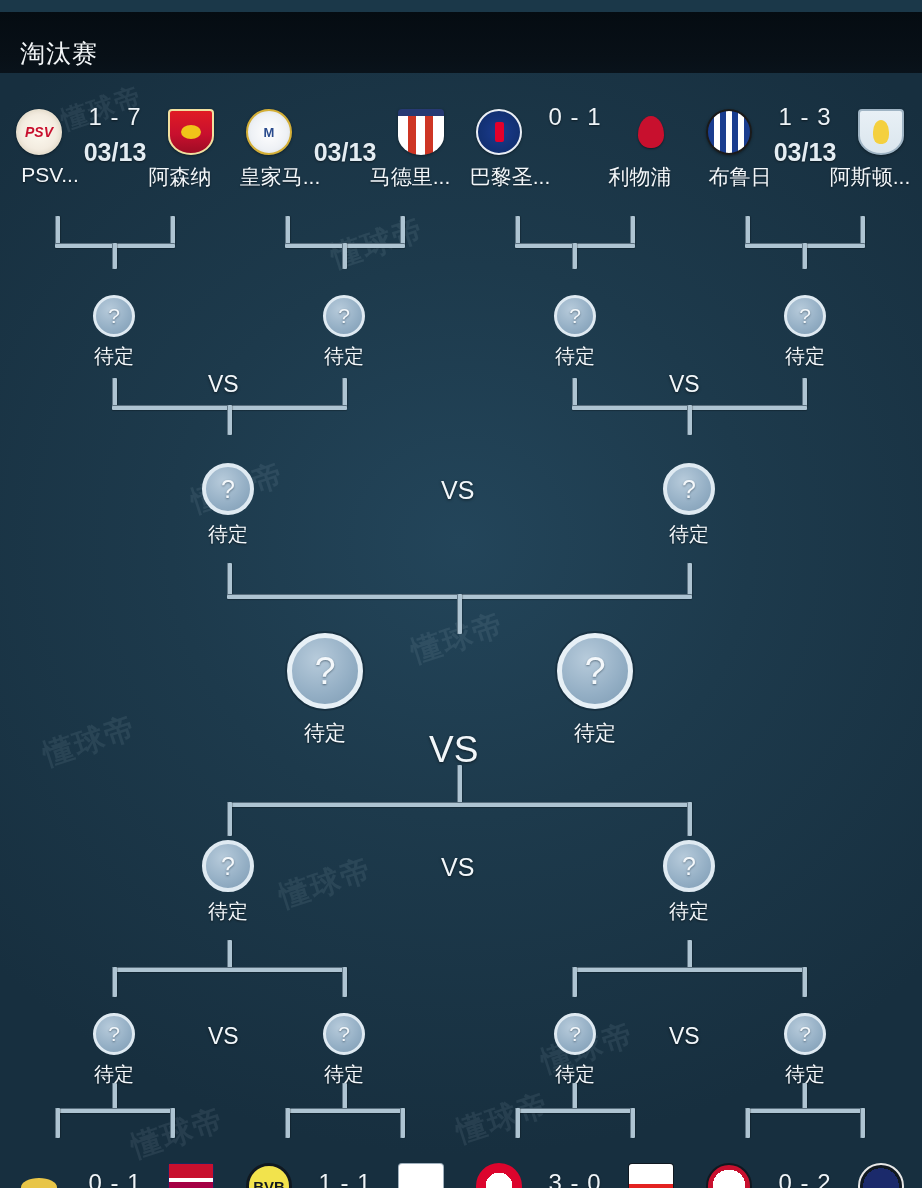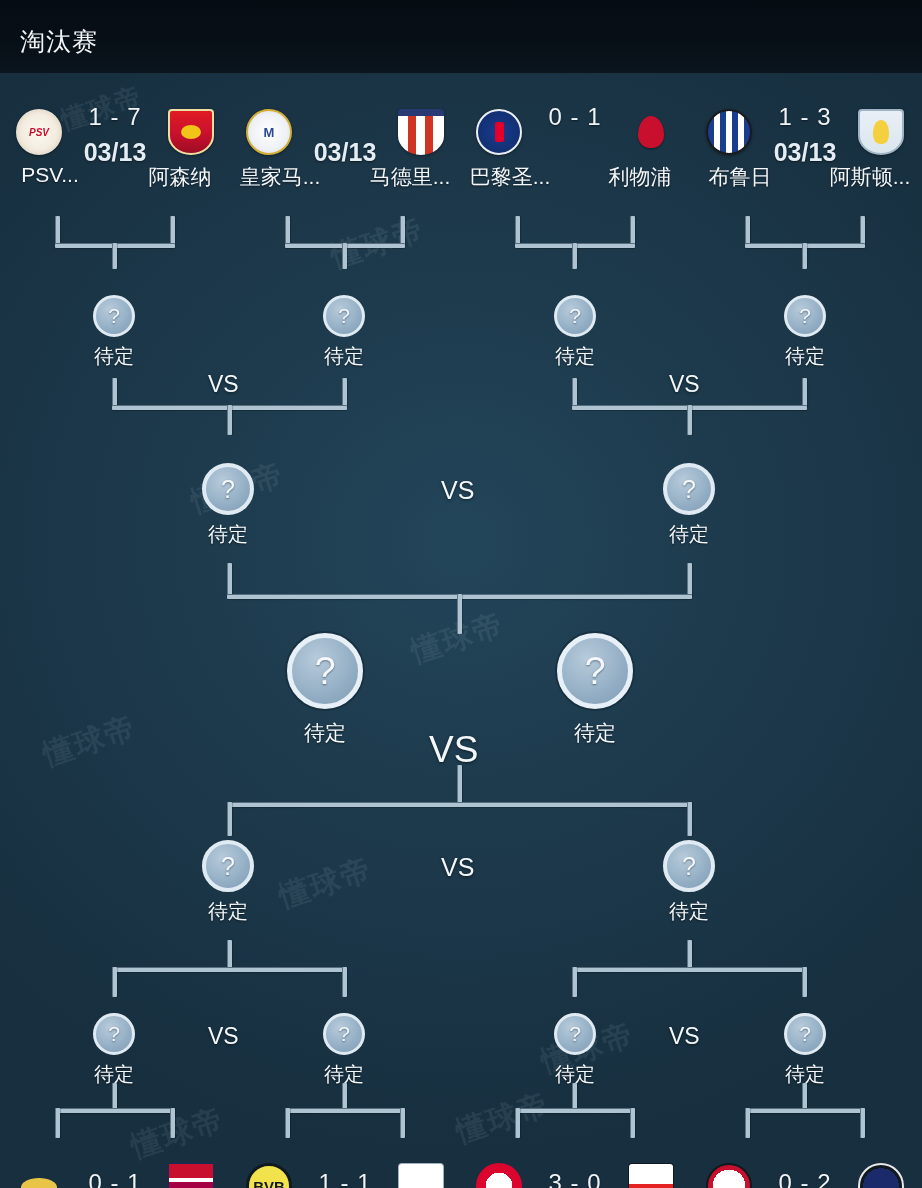--- a/index.html
+++ b/index.html
@@ -5,21 +5,21 @@
   * { margin:0; padding:0; box-sizing:border-box; }
   body {
     width:922px; height:1188px;
     background:#1b3849;
     font-family:"Liberation Sans","DejaVu Sans",sans-serif;
     overflow:hidden; position:relative;
   }
 
   
   #header{
-    position:absolute; left:0; top:0; width:922px; height:83px;
+    position:absolute; left:0; top:12px; width:922px; height:83px;
     background:linear-gradient(180deg,#050c12 0%,#081017 55%,#0b1620 100%);
     display:flex; align-items:center;
   }
   #header .title{
     color:#f2f5f7; font-size:25px; font-weight:400;
     margin-left:20px; letter-spacing:1px;
   }
 
   
   #board{
@@ -106,21 +106,21 @@
   <div class="wm" style="left:42px;  top:648px;">懂球帝</div>
   <div class="wm" style="left:278px; top:790px;">懂球帝</div>
   <div class="wm" style="left:540px; top:955px;">懂球帝</div>
   <div class="wm" style="left:130px; top:1040px;">懂球帝</div>
   <div class="wm" style="left:455px; top:1025px;">懂球帝</div>
 
   <div class="fx" style="left:0px; top:28px;">
     <div class="badge l bg-oval" style="background:radial-gradient(circle at 50% 50%,#fdfaf0 0%,#f3ece0 58%,#d9cfbd 100%);
                 border:2px solid #e8e0d0; box-shadow:0 1px 3px rgba(0,0,0,.4);
                 display:flex;align-items:center;justify-content:center;">
-      <span style="color:#c8102e;font-size:10px;font-weight:700;font-style:italic;">PSV</span>
+      <span style="color:#c8102e;font-size:14px;font-weight:700;font-style:italic;">PSV</span>
     </div>
     <div class="badge r bg-shield" style="background:linear-gradient(180deg,#e01b24 0%,#c8102e 55%,#9e0c24 100%);
                 border:2px solid #f0e0a0; box-shadow:0 1px 3px rgba(0,0,0,.4);
                 display:flex;align-items:center;justify-content:center;">
       <span style="width:20px;height:14px;background:#f0c419;border-radius:50%;"></span>
     </div>
     <div class="score">1 - 7</div>
     <div class="date">03/13</div>
     <div class="nm l">PSV...</div>
     <div class="nm r">阿森纳</div>

